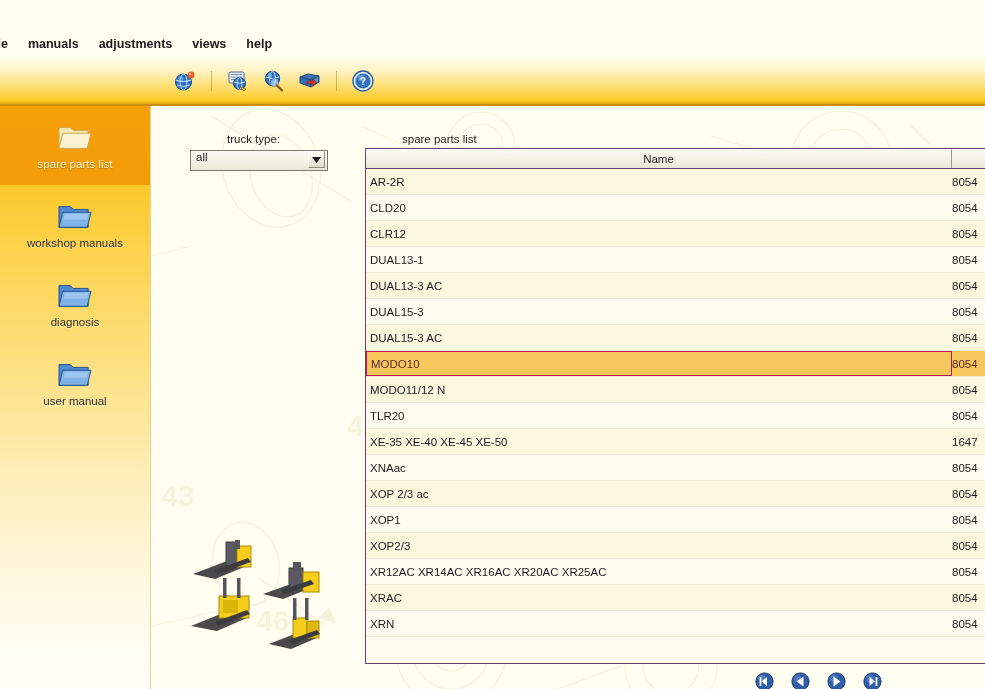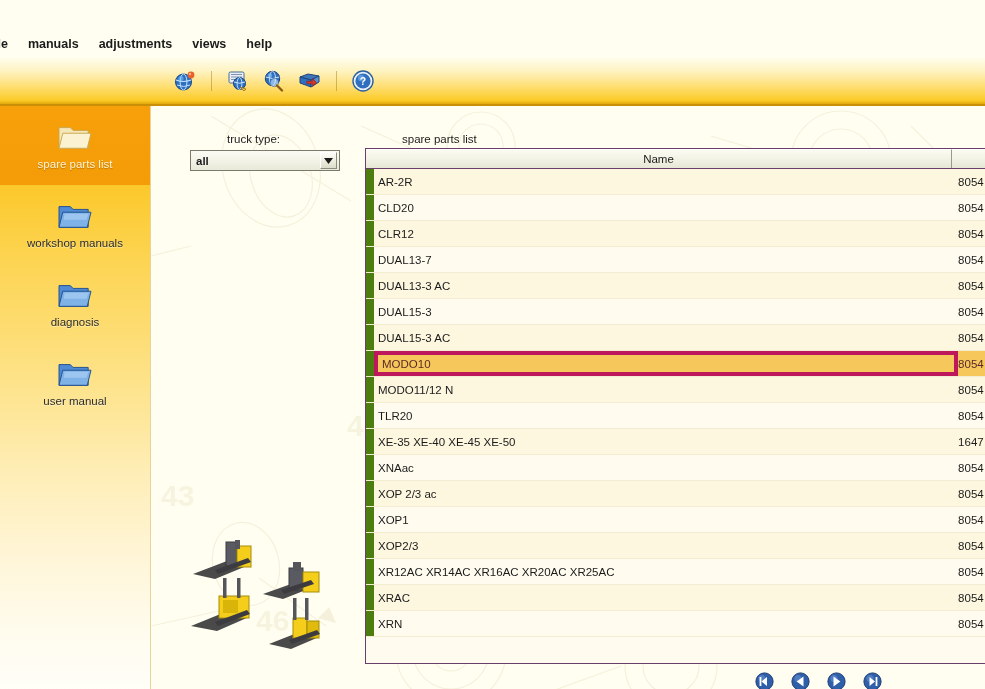--- a/index.html
+++ b/index.html
@@ -94,24 +94,24 @@
     pointer-events:none;
   }
 
   .field-label{
     position:absolute;font-size:11.5px;color:#1b1b1b;padding-left:38px;
   }
   .lbl-truck{left:38px;top:27px;}
   .lbl-spl{left:213px;top:27px;}
 
   .combo{
-    position:absolute;left:39px;top:44px;width:150px;height:21px;
+    position:absolute;left:39px;top:44px;width:138px;height:21px;
     background:linear-gradient(to bottom,#fbfbf4 0%,#f1f1e4 60%,#e9e9d9 100%);
     border:1px solid #7a7a6a;box-sizing:border-box;
-    display:flex;align-items:center;cursor:pointer;font-weight:bold;
+    display:flex;cursor:pointer;
   }
   .combo .val{
     flex:1;font-size:11.5px;color:#1b1b1b;padding-left:5px;
   }
   .combo .arrow{
     width:17px;height:17px;margin-right:2px;
     background:linear-gradient(to bottom,#fdfdf7 0%,#ededde 55%,#dcdccb 100%);
     border:1px solid #8c8c7c;border-top-color:#ffffff;border-left-color:#ffffff;
     display:flex;align-items:center;justify-content:center;box-sizing:border-box;
   }
@@ -137,29 +137,28 @@
   .th.c2{width:34px;border-right:none;}
   .tbody{height:495px;overflow:hidden;}
   .row{
     display:flex;height:25px;align-items:stretch;cursor:pointer;
     border-bottom:1px solid #F3ECD2;
   }
   .row .cn{
     width:586px;font-size:11.5px;color:#1b1b1b;
     display:flex;align-items:center;padding-left:4px;box-sizing:border-box;
     background:#FDF7E0;
-    margin-left:8px;
   }
   .row .cc{
     width:34px;font-size:11.5px;color:#1b1b1b;
     display:flex;align-items:center;justify-content:flex-start;
     box-sizing:border-box;background:#FDF7E0;
   }
   .row.alt .cn,.row.alt .cc{background:#FFFCEF;}
-  .row.sel .cn{background:#F6C85C;border:4px solid #be185d;box-sizing:border-box;}
+  .row.sel .cn{background:#F6C85C;border:1px solid #be185d;box-sizing:border-box;}
   .row.sel .cc{background:#F6C85C;}
   .row.sel .cn span{color:#5a2a2a;}
   .row.sel .cc{color:#5a2a2a;}
   .filler{background:#FFFCEF;}
 
   
   .pager{
     position:absolute;left:604px;top:566px;
     display:flex;align-items:center;gap:17px;
   }
@@ -386,21 +385,21 @@
             <div class="cc">8054</div>
           </div>
           <div class="row">
             <div class="cn">
               <span>CLR12</span>
             </div>
             <div class="cc">8054</div>
           </div>
           <div class="row alt">
             <div class="cn">
-              <span>DUAL13-7</span>
+              <span>DUAL13-1</span>
             </div>
             <div class="cc">8054</div>
           </div>
           <div class="row">
             <div class="cn">
               <span>DUAL13-3 AC</span>
             </div>
             <div class="cc">8054</div>
           </div>
           <div class="row alt">

